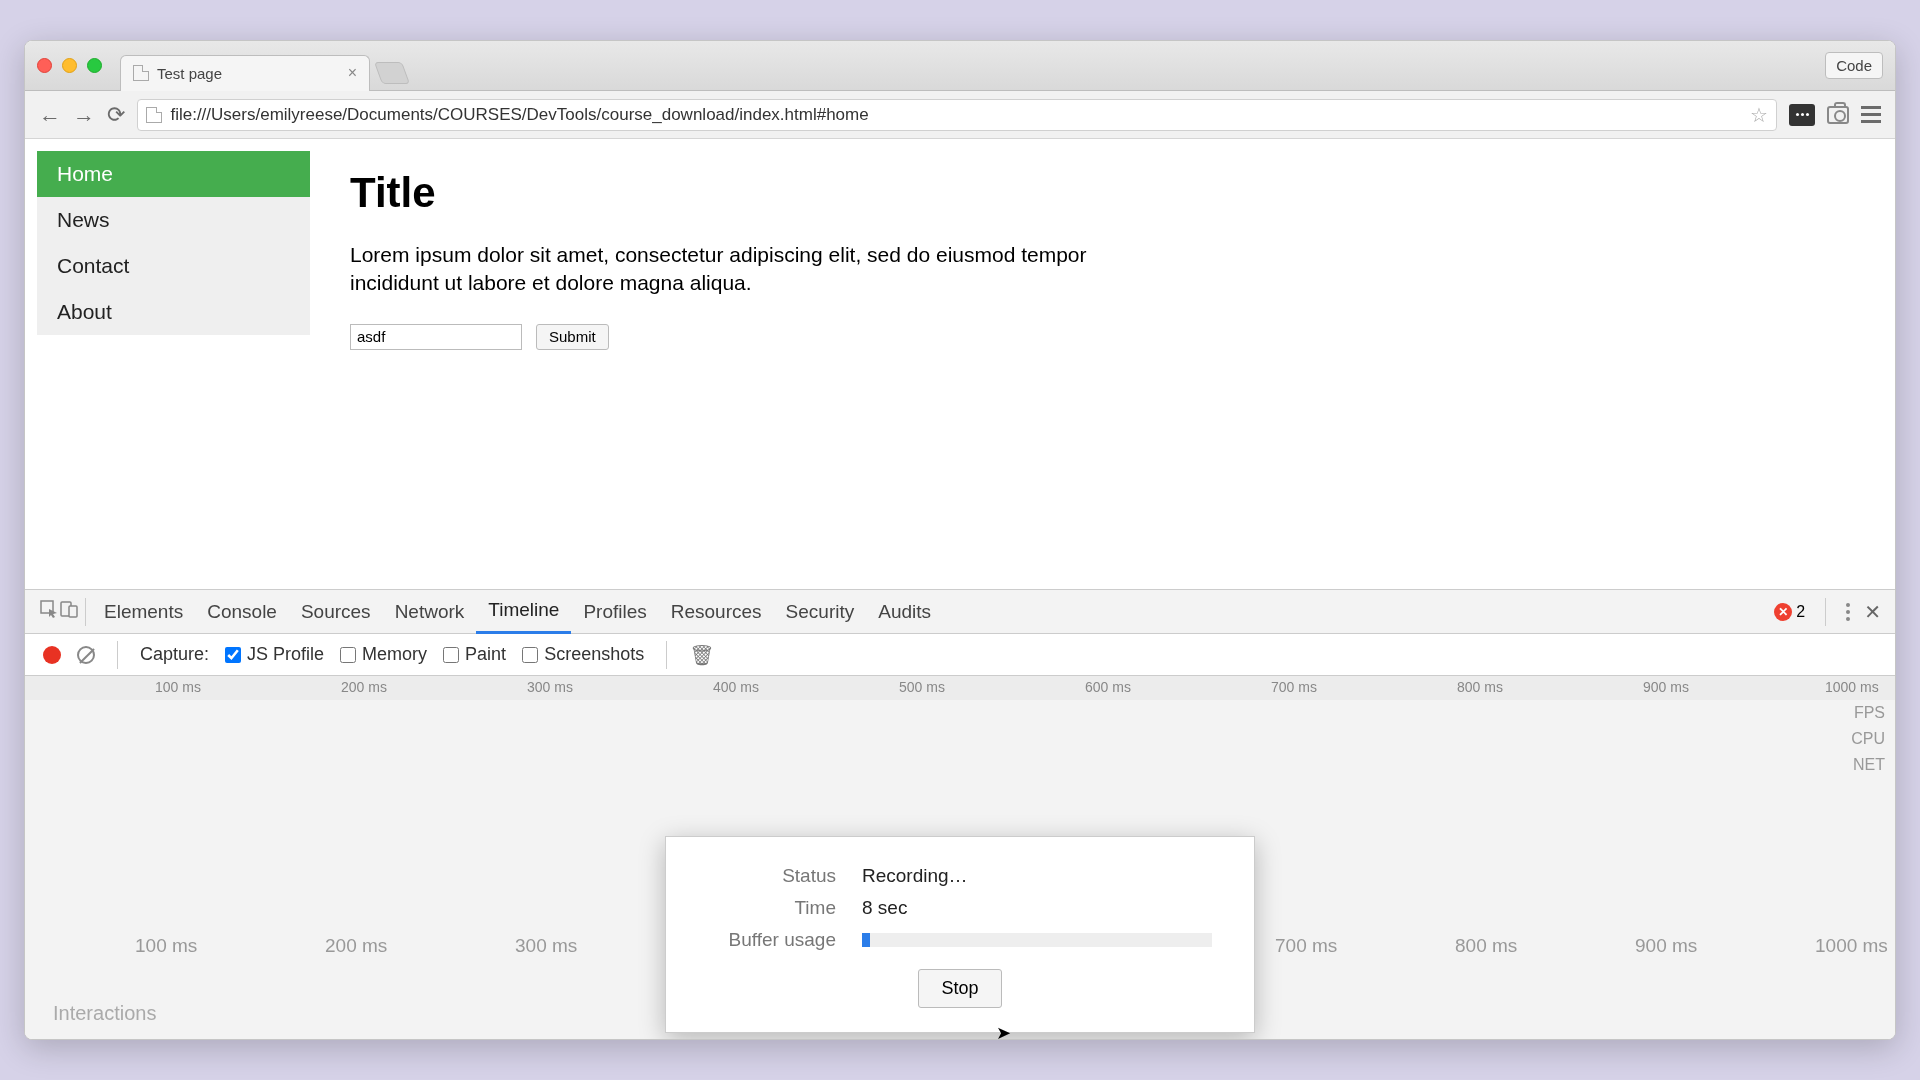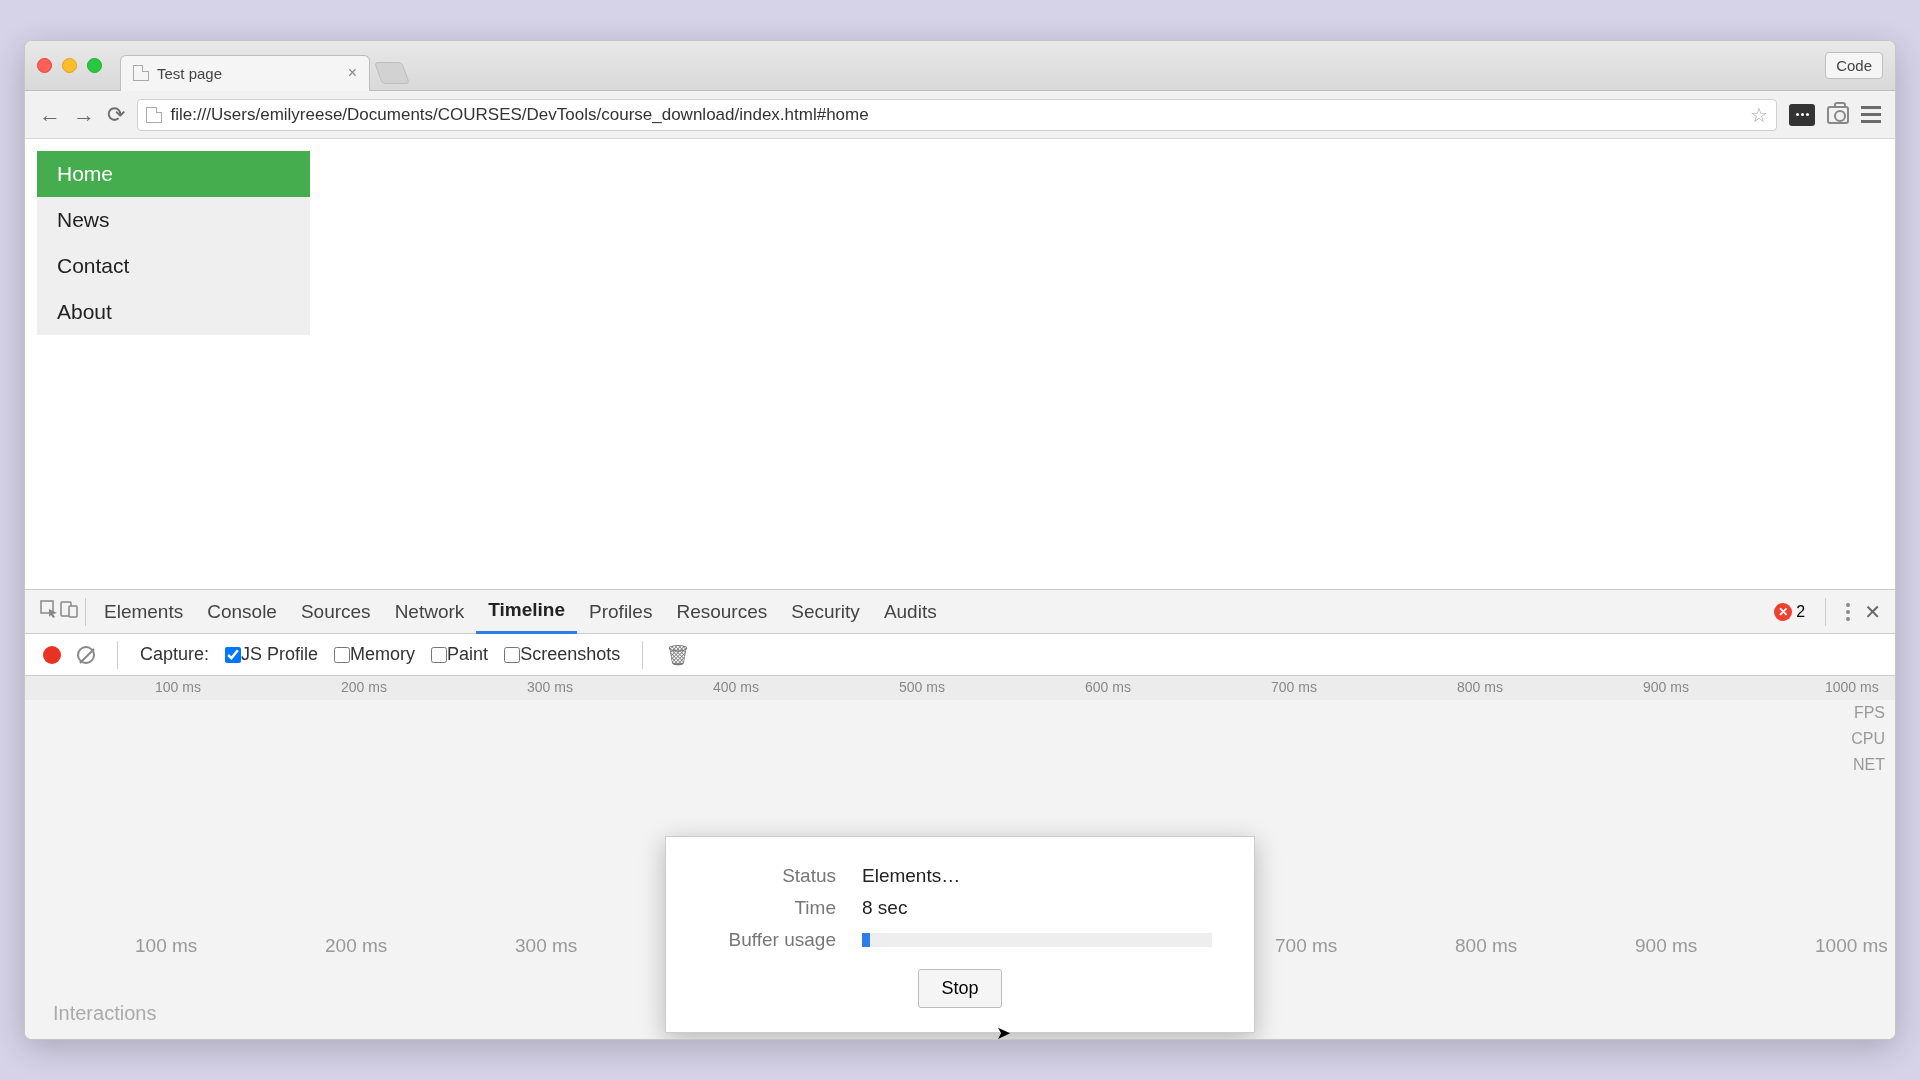--- a/index.html
+++ b/index.html
@@ -113,37 +113,37 @@
   background:#f3f3f3;
   position:relative;
 }
 .dt-tabs{
   height:44px;background:#f3f3f3;border-bottom:1px solid #ccc;
   display:flex;align-items:center;padding:0 14px;gap:0;
 }
 .dt-icon{color:#6b6b6b;font-size:18px;}
 .sep{width:1px;height:28px;background:#ccc;margin:0 6px;}
 .dt-tab{padding:0 12px;height:44px;display:flex;align-items:center;font-size:19px;color:#444;cursor:pointer;}
-.dt-tab.active{border-bottom:3px solid #2b7de9;color:#222;font-weight:bold;}
+.dt-tab.active{border-bottom:3px solid #2b7de9;color:#222;}
 .dt-right{margin-left:auto;display:flex;align-items:center;gap:14px;}
 .err-badge{display:flex;align-items:center;gap:4px;}
 .err-circle{width:18px;height:18px;border-radius:50%;background:#ef4030;color:#fff;display:flex;align-items:center;justify-content:center;font-size:12px;font-weight:700;}
 .kebab{display:flex;flex-direction:column;gap:3px;}
 .kebab span{width:4px;height:4px;background:#888;border-radius:50%;}
 .close-x{font-size:20px;color:#666;}
 
 .dt-toolbar{
   height:42px;background:#fff;border-bottom:1px solid #ccc;
   display:flex;align-items:center;padding:0 18px;gap:16px;
   font-size:18px;color:#333;
 }
 .rec-dot{width:18px;height:18px;border-radius:50%;background:#e83223;}
 .clear-icon{width:18px;height:18px;border:2px solid #888;border-radius:50%;position:relative;}
 .clear-icon::after{content:'';position:absolute;top:7px;left:-2px;width:20px;height:2px;background:#888;transform:rotate(-45deg);}
-.chk{display:flex;align-items:center;}
+.chk{display:flex;align-items:center;gap:6px;}
 .chk input{width:16px;height:16px;}
 .trash{color:#777;font-size:20px;}
 
 .ruler-wrap{flex:1;display:flex;flex-direction:column;position:relative;}
 .ruler{height:24px;background:#ececec;display:flex;font-size:14px;color:#888;position:relative;}
 .tick{position:absolute;top:3px;}
 .lanes{position:absolute;right:10px;top:28px;display:flex;flex-direction:column;gap:8px;color:#999;font-size:16px;font-weight:400;text-align:right;}
 .ruler2{position:absolute;bottom:80px;left:0;right:0;height:24px;display:flex;}
 .ruler2 .tick{color:#999;font-size:19px;top:0;}
 .interactions{position:absolute;bottom:14px;left:28px;color:#aaa;font-size:20px;}
@@ -212,20 +212,28 @@
         </div>
       <div class="navitem">
           <span>News</span>
         </div>
       <div class="navitem">
           <span>Contact</span>
         </div>
       <div class="navitem">
           <span>About</span>
         </div>
+    </div>
+    <div class="main">
+      <h1 class="page-title">Title</h1>
+      <p class="para">Lorem ipsum dolor sit amet, consectetur adipiscing elit, sed do eiusmod tempor incididunt ut labore et dolore magna aliqua.</p>
+      <div class="formrow">
+        <input class="txtinput" value="asdf" style="">
+        <button class="submit">Submit</button>
+      </div>
     </div>
   </div>
 
   <div class="devtools">
     <div class="dt-tabs">
       <span class="dt-icon">
         <svg width="20" height="20" viewBox="0 0 20 20">
             <rect x="2" y="2" width="12" height="12" fill="none" stroke="#888" stroke-width="1.5"></rect>
             <path d="M10 10 L18 14 L14 15 L16 18 L14 19 L12 16 L10 18 Z" fill="#888"></path>
           </svg>
@@ -332,21 +340,21 @@
         <span class="tick" style="left:1250px">700 ms</span>
         <span class="tick" style="left:1430px">800 ms</span>
         <span class="tick" style="left:1610px">900 ms</span>
         <span class="tick" style="left:1790px">1000 ms</span>
       </div>
       <div class="interactions">Interactions</div>
 
       <div class="modal">
         <div class="mrow">
           <div class="mlabel">Status</div>
-          <div class="mval">Elements…</div>
+          <div class="mval">Recording…</div>
         </div>
         <div class="mrow">
           <div class="mlabel">Time</div>
           <div class="mval">8 sec</div>
         </div>
         <div class="mrow">
           <div class="mlabel">Buffer usage</div>
           <div class="progress">
             <div class="progress-fill"></div>
           </div>

